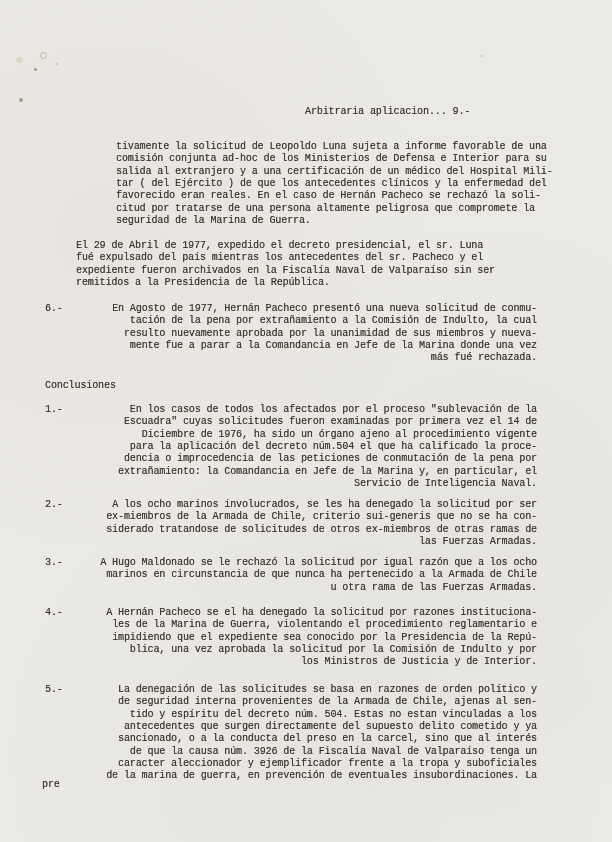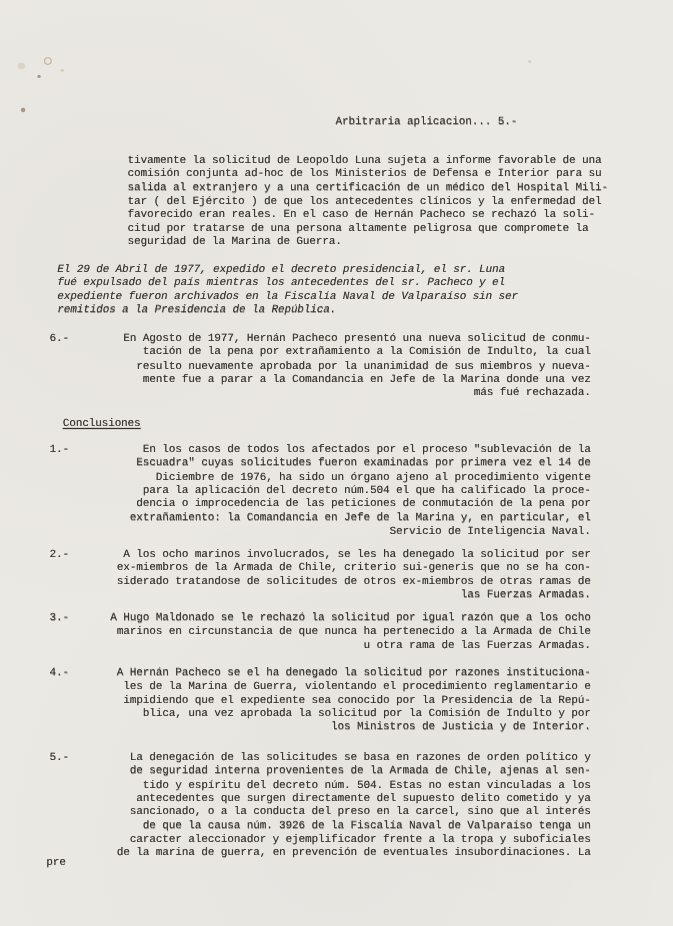--- a/index.html
+++ b/index.html
@@ -20,52 +20,52 @@
     line-height:12.35px;
     letter-spacing:-0.1px;
     color:#36332c;
     white-space:pre-line;
     text-shadow:0.2px 0.2px 0.5px rgba(54,51,44,0.55);
   }
   .item { display:flex; width:492px; }
   .item .num { flex:none; width:23px; white-space:pre; }
   .item .lines { flex:1; white-space:pre-line;text-align:right; }
   .para { width:470px; }
-  .heading { text-decoration:underline; text-underline-offset:2px;margin-left:12px; }
+  .heading { text-underline-offset:2px; }
   .stain { position:absolute; border-radius:50%; }
   .s1 { left:40px; top:52px; width:5px; height:5px; border:1px solid rgba(150,110,50,0.45); }
   .s2 { left:16px; top:57px; width:7px; height:6px; background:rgba(160,130,80,0.18); }
   .s3 { left:34px; top:68px; width:3px; height:3px; background:rgba(90,75,50,0.5); }
   .s4 { left:19px; top:98px; width:4px; height:4px; background:rgba(120,85,40,0.55); }
   .s5 { left:55px; top:63px; width:3px; height:2px; background:rgba(150,120,70,0.3); }
   .s6 { left:480px; top:55px; width:3px; height:2px; background:rgba(120,110,90,0.25); }
 </style>
 </head>
 <body>
 
 <div>
 
   <span class="stain s1"></span>
   <span class="stain s2"></span>
   <span class="stain s3"></span>
   <span class="stain s4"></span>
   <span class="stain s5"></span>
   <span class="stain s6"></span>
 
-  <div class="txt" style="left:305px; top:106px;">Arbitraria aplicacion...  5.-</div>
+  <div class="txt" style="left:305px; top:106px;">Arbitraria aplicacion...  9.-</div>
 
   <div class="txt para" style="left:68px; top:141px;margin-left:48px;">tivamente la solicitud de Leopoldo Luna sujeta a informe favorable de una
 comisión conjunta ad-hoc de los Ministerios de Defensa e Interior para su
 salida al extranjero y a una certificación de un médico del Hospital Mili-
 tar ( del Ejército ) de que los antecedentes clínicos y la enfermedad del
 favorecido eran reales. En el caso de Hernán Pacheco se rechazó la soli-
 citud por tratarse de una persona altamente peligrosa que compromete la
 seguridad de la Marina de Guerra.</div>
 
-  <div class="txt para" style="left:52px; top:240px;font-style:italic;">El 29 de Abril de 1977, expedido el decreto presidencial, el sr. Luna
+  <div class="txt para" style="left:76px; top:240px;">El 29 de Abril de 1977, expedido el decreto presidencial, el sr. Luna
 fué expulsado del país mientras los antecedentes del sr. Pacheco y el
 expediente fueron archivados en la Fiscalía Naval de Valparaíso sin ser
 remitidos a la Presidencia de la República.</div>
 
   <div class="txt item" style="left:45px; top:303px;">
     <span class="num">6.-</span>
     <span class="lines">En Agosto de 1977, Hernán Pacheco presentó una nueva solicitud de conmu-
 tación de la pena por extrañamiento a la Comisión de Indulto, la cual
 resulto nuevamente aprobada por la unanimidad de sus miembros y nueva-
 mente fue a parar a la Comandancia en Jefe de la Marina donde una vez

